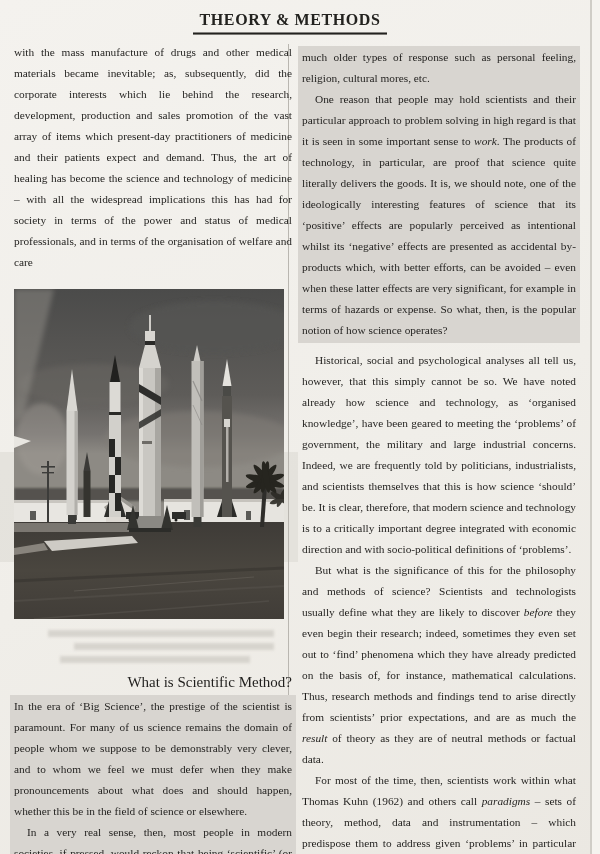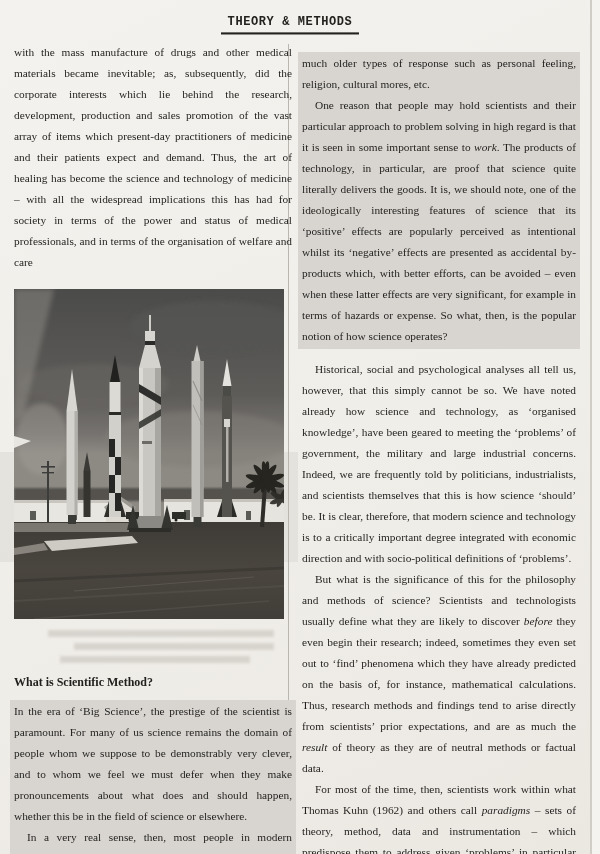--- a/index.html
+++ b/index.html
@@ -11,46 +11,46 @@
     color:#201f1d;
     overflow:hidden;
   }
   
   .header{
     position:absolute;top:11px;left:0;width:580px;
     text-align:center;
   }
   .header-inner{
     display:inline-block;
-    font-family:Liberation Mono, monospace;
-    font-size:12px;letter-spacing:0.6px;font-weight:bold;
+    font-family:Liberation Serif, serif;
+    font-size:16px;letter-spacing:0.6px;font-weight:bold;
     color:#23221f;
     border-bottom:2px solid #23221f;
     padding:0 7px 3px 7px;
     transform:scaleY(1.05);
   }
   
   .col{position:absolute;top:42px;}
   .col-left{left:14px;width:278px;}
   .col-right{left:302px;width:274px;}
   .divider{position:absolute;left:288px;top:44px;width:1px;height:764px;background:#b9b6b0;}
   p{margin:0;font-size:11.35px;line-height:21px;text-align:justify;}
   .indent{text-indent:13px;}
-  .hl-block{background:#d8d5d0;margin:10px -4px;padding:1px 4px 2px 4px;}
+  .hl-block{background:#d8d5d0;margin:4px -4px;padding:1px 4px 2px 4px;}
   .gap-top{margin-top:7px;}
   
   .photo{margin-top:16px;width:270px;height:330px;position:relative;box-shadow:0 0 0 1px #7d7a74 inset;}
   .caption{margin-top:8px;font-style:italic;font-size:11.2px;line-height:13.8px;text-align:left;}
   
   .ghost-block{margin-top:9px;height:40px;position:relative;}
   .ghost{position:absolute;height:7px;background:#cfccc5;filter:blur(1.6px);opacity:.75;}
   .g1{left:34px;top:2px;width:226px;}
   .g2{left:60px;top:15px;width:200px;}
   .g3{left:46px;top:28px;width:190px;}
-  h2.section{margin:6px 0 5px 0;font-size:12px;line-height:16px;font-weight:bold;text-align:left;}
+  h2.section{margin:6px 0 5px 0;font-size:15px;line-height:16px;font-weight:normal;text-align:right;}
   
   .wash{position:absolute;left:0;top:452px;width:298px;height:110px;background:#dbd8d2;opacity:.55;z-index:0;}
   .col,.divider,.header{z-index:2;}
   
   .page-number{
     position:absolute;left:258px;top:818px;width:36px;text-align:center;
     font-family:"Liberation Sans",sans-serif;font-size:12.5px;color:#23221f;
   }
   .page-number .num{display:inline-block;border-bottom:2px solid #23221f;padding:0 4px 1px 4px;}
   

